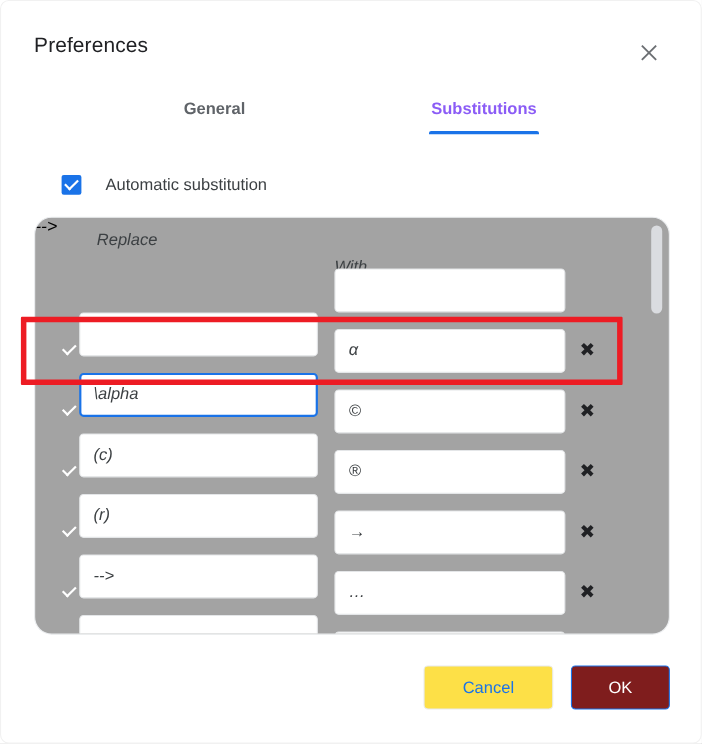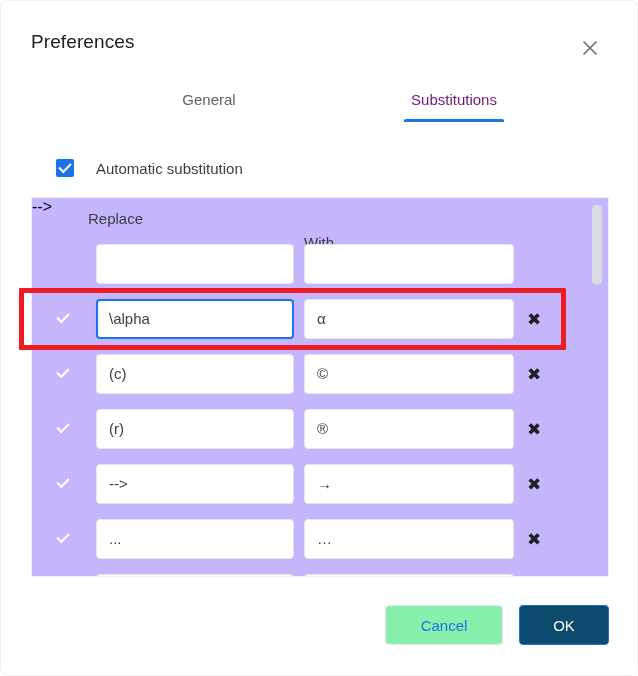--- a/index.html
+++ b/index.html
@@ -35,37 +35,37 @@
     width: 32px; height: 32px;
     display: flex; align-items: center; justify-content: center;
     cursor: pointer;
     border-radius: 50%;
   }
   #close-btn svg { display: block; }
 
   
   #tabs {
     position: absolute;
-    left: 44px; top: 88px;
-    width: 578px; height: 36px;
+    left: 30px; top: 88px;
+    width: 578px; height: 36px; font-weight: bold;
   }
   .tab {
     position: absolute;
     top: 0;
     height: 36px;
     font-size: 15px;
     display: flex;
     align-items: flex-start;
     justify-content: center;
     cursor: pointer;
     white-space: nowrap;
   }
   .tab-label { line-height: 21px; }
   .tab.inactive { left: 70px; width: 188px; color: #5f6368; }
-  .tab.active   { left: 315px; width: 188px; color: #701a75; }
+  .tab.active   { left: 315px; width: 188px; color: #8b5cf6; }
   .tab.active .tab-underline {
     position: absolute;
     left: 44px; right: 44px;
     bottom: 3px; height: 3px;
     background: #1a73e8;
     border-radius: 2px 2px 0 0;
   }
 
   
   #auto-row {
@@ -99,23 +99,24 @@
     color: #3c4043;
     white-space: nowrap;
   }
 
   
   #list-box {
     position: absolute;
     left: 30px; top: 196px;
     width: 578px; height: 380px;
     border: 1px solid #eceef0;
-    border-radius: 0;
-    background: #c4b5fd;
+    border-radius: 16px;
+    background: #a3a3a3;
     overflow: hidden;
+    font-style: italic;
   }
   #col-headers {
     position: absolute;
     left: 0; top: 0;
     width: 100%; height: 38px;
   }
   .col-head {
     position: absolute;
     top: 12px;
     font-size: 15px;
@@ -142,21 +143,21 @@
     border-radius: 4px;
     background: #fff;
     font-size: 15px;
     color: #3c4043;
     padding: 0 12px;
     line-height: 38px;
     overflow: hidden;
     white-space: nowrap;
     cursor: text;
   }
-  .fld.replace { left: 64px; width: 198px; }
+  .fld.replace { left: 40px; width: 217px; margin-top: 40px; }
   .fld.with    { left: 272px; width: 210px; }
   .fld.focused {
     border: 2px solid #1a73e8;
     padding: 0 11px;
     line-height: 36px;
   }
   .del {
     position: absolute;
     left: 488px; top: 14px;
     width: 28px; height: 28px;
@@ -201,26 +202,26 @@
     height: 40px;
     border-radius: 4px;
     font-size: 15px;
     display: flex; align-items: center; justify-content: center;
     cursor: pointer;
     white-space: nowrap;
   }
   #cancel-btn {
     left: 384px; top: 604px; width: 118px;
     border: 1px solid #e8eaed;
-    background: #86efac;
+    background: #fde047;
     color: #1a73e8;
   }
   #ok-btn {
     left: 518px; top: 604px; width: 90px;
-    background: #0c4a6e;
+    background: #7f1d1d;
     color: #fff;
     border: 1px solid #1a73e8;
   }
 </style>
 </head>
 <body>
 
 <div id="dialog">
 
   <div id="title">Preferences</div>

